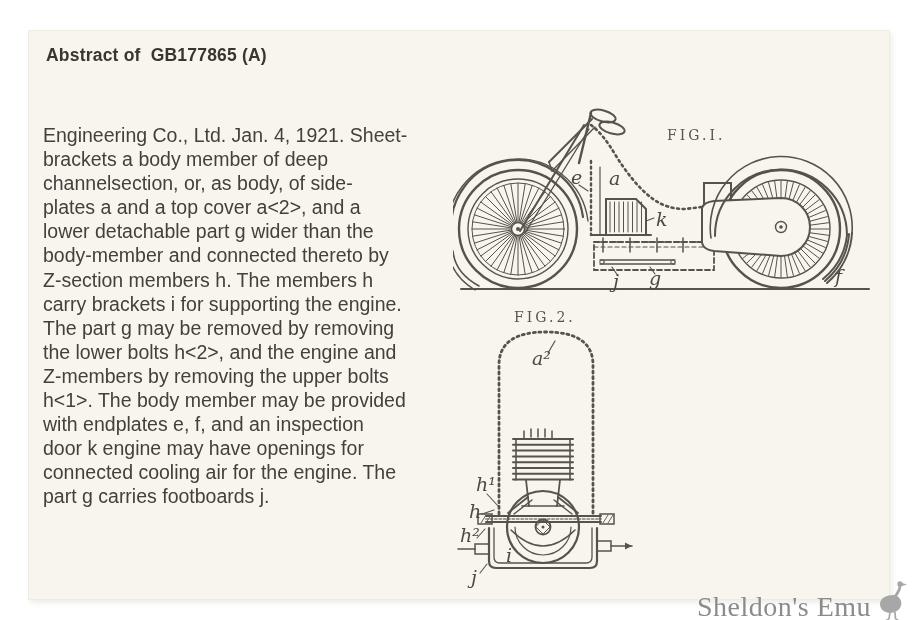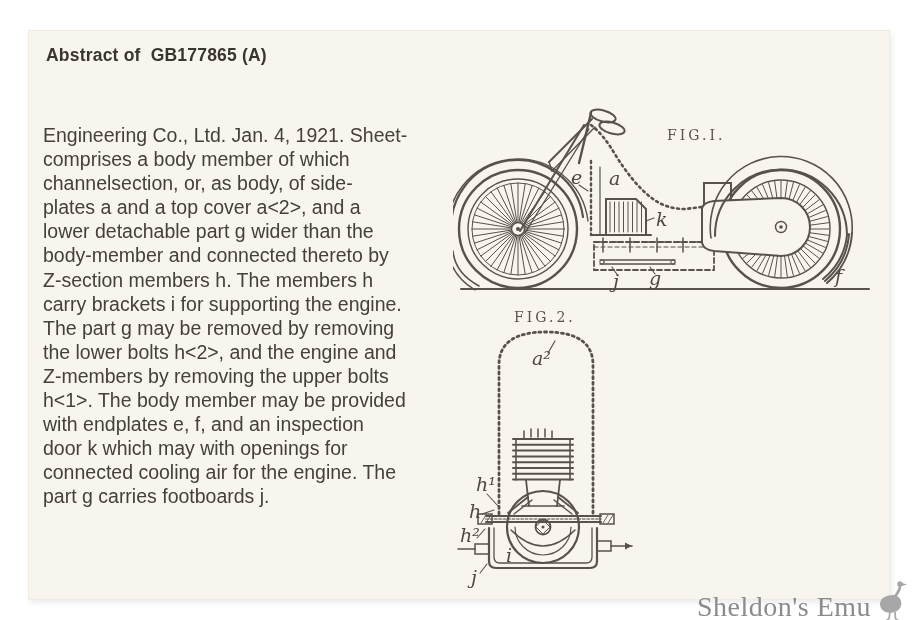--- a/index.html
+++ b/index.html
@@ -35,33 +35,33 @@
 </head>
 <body>
 
 <div class="stage">
   <div class="doc">
 
     <div class="title">Abstract of  GB177865 (A)</div>
 
     <div class="abstract">
       <div>Engineering Co., Ltd. Jan. 4, 1921. Sheet-</div>
-      <div>comprises a body member of which</div>
+      <div>brackets a body member of deep</div>
       <div>channelsection, or, as body, of side-</div>
       <div>plates a and a top cover a&lt;2&gt;, and a</div>
       <div>lower detachable part g wider than the</div>
       <div>body-member and connected thereto by</div>
       <div>Z-section members h. The members h</div>
       <div>carry brackets i for supporting the engine.</div>
       <div>The part g may be removed by removing</div>
       <div>the lower bolts h&lt;2&gt;, and the engine and</div>
       <div>Z-members by removing the upper bolts</div>
       <div>h&lt;1&gt;. The body member may be provided</div>
       <div>with endplates e, f, and an inspection</div>
-      <div>door k which may with openings for</div>
+      <div>door k engine may have openings for</div>
       <div>connected cooling air for the engine. The</div>
       <div>part g carries footboards j.</div>
     </div>
 
     <svg class="fig1" width="440" height="200" viewBox="0 0 440 200" stroke="#57524a" fill="none" stroke-linecap="round">
 
       <text class="figcap" x="214" y="35" stroke="none" fill="#5a544b">FIG.I.</text>
 
       <line x1="8" y1="184" x2="416" y2="184" stroke-width="2"></line>
 

